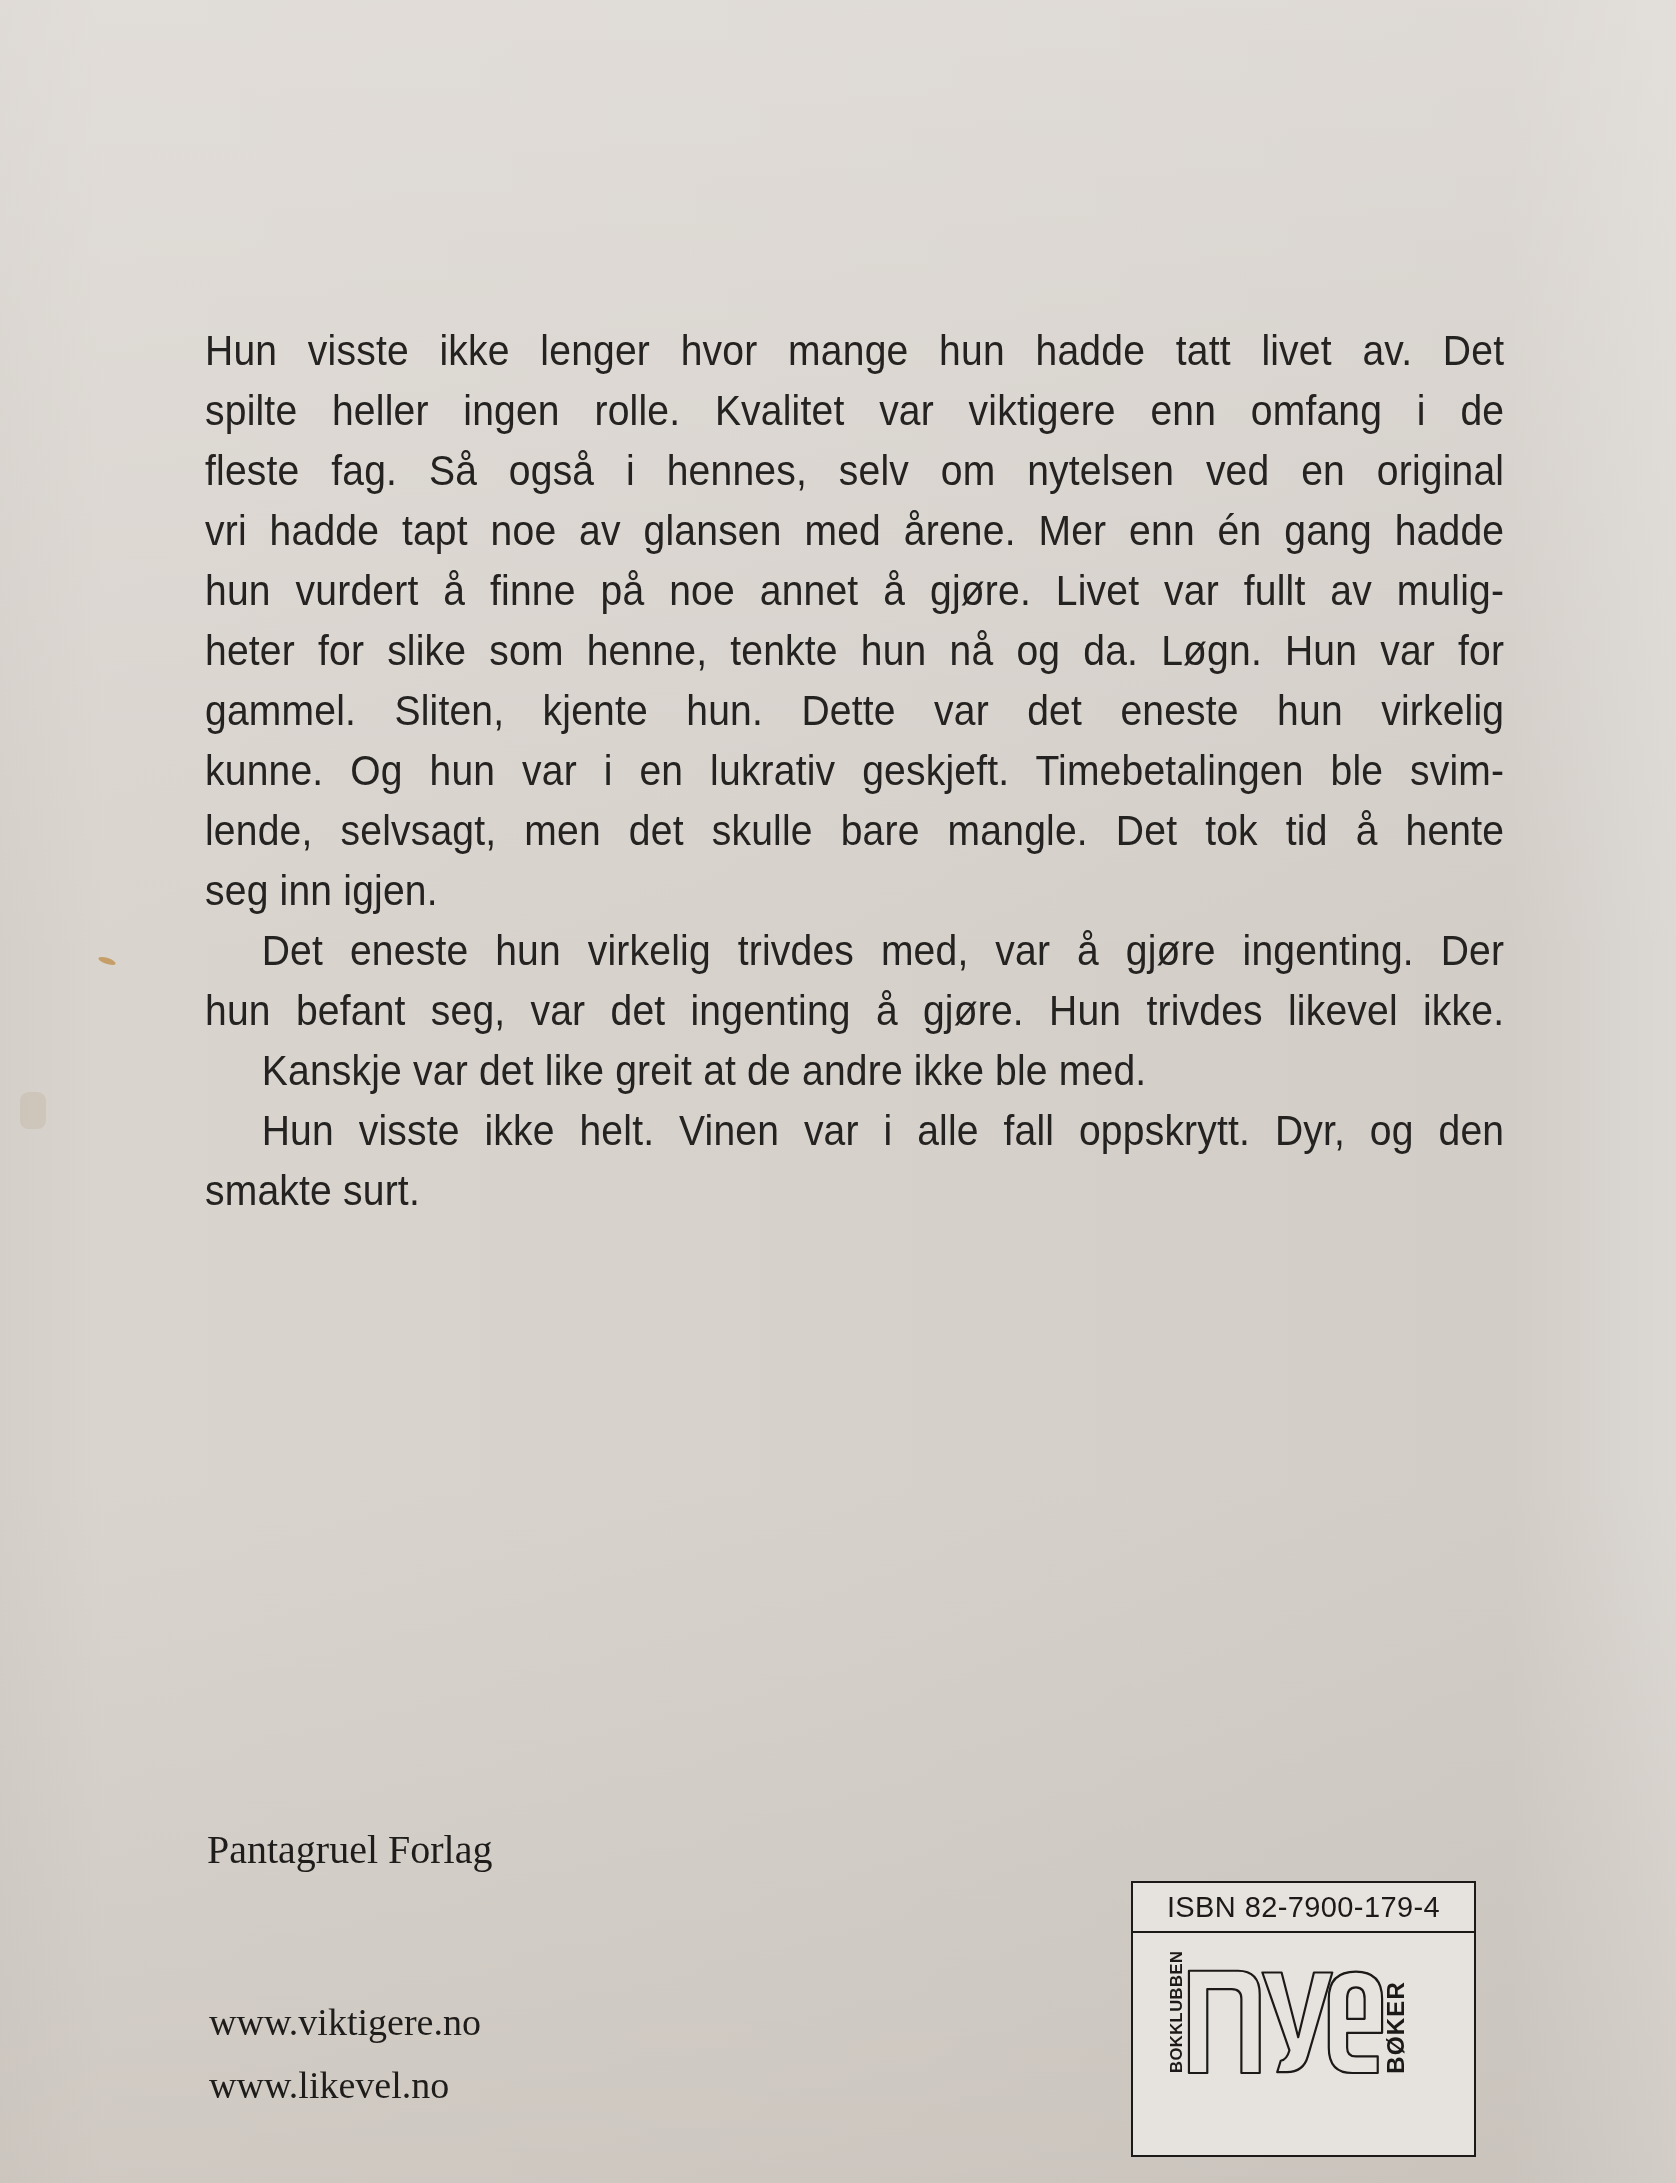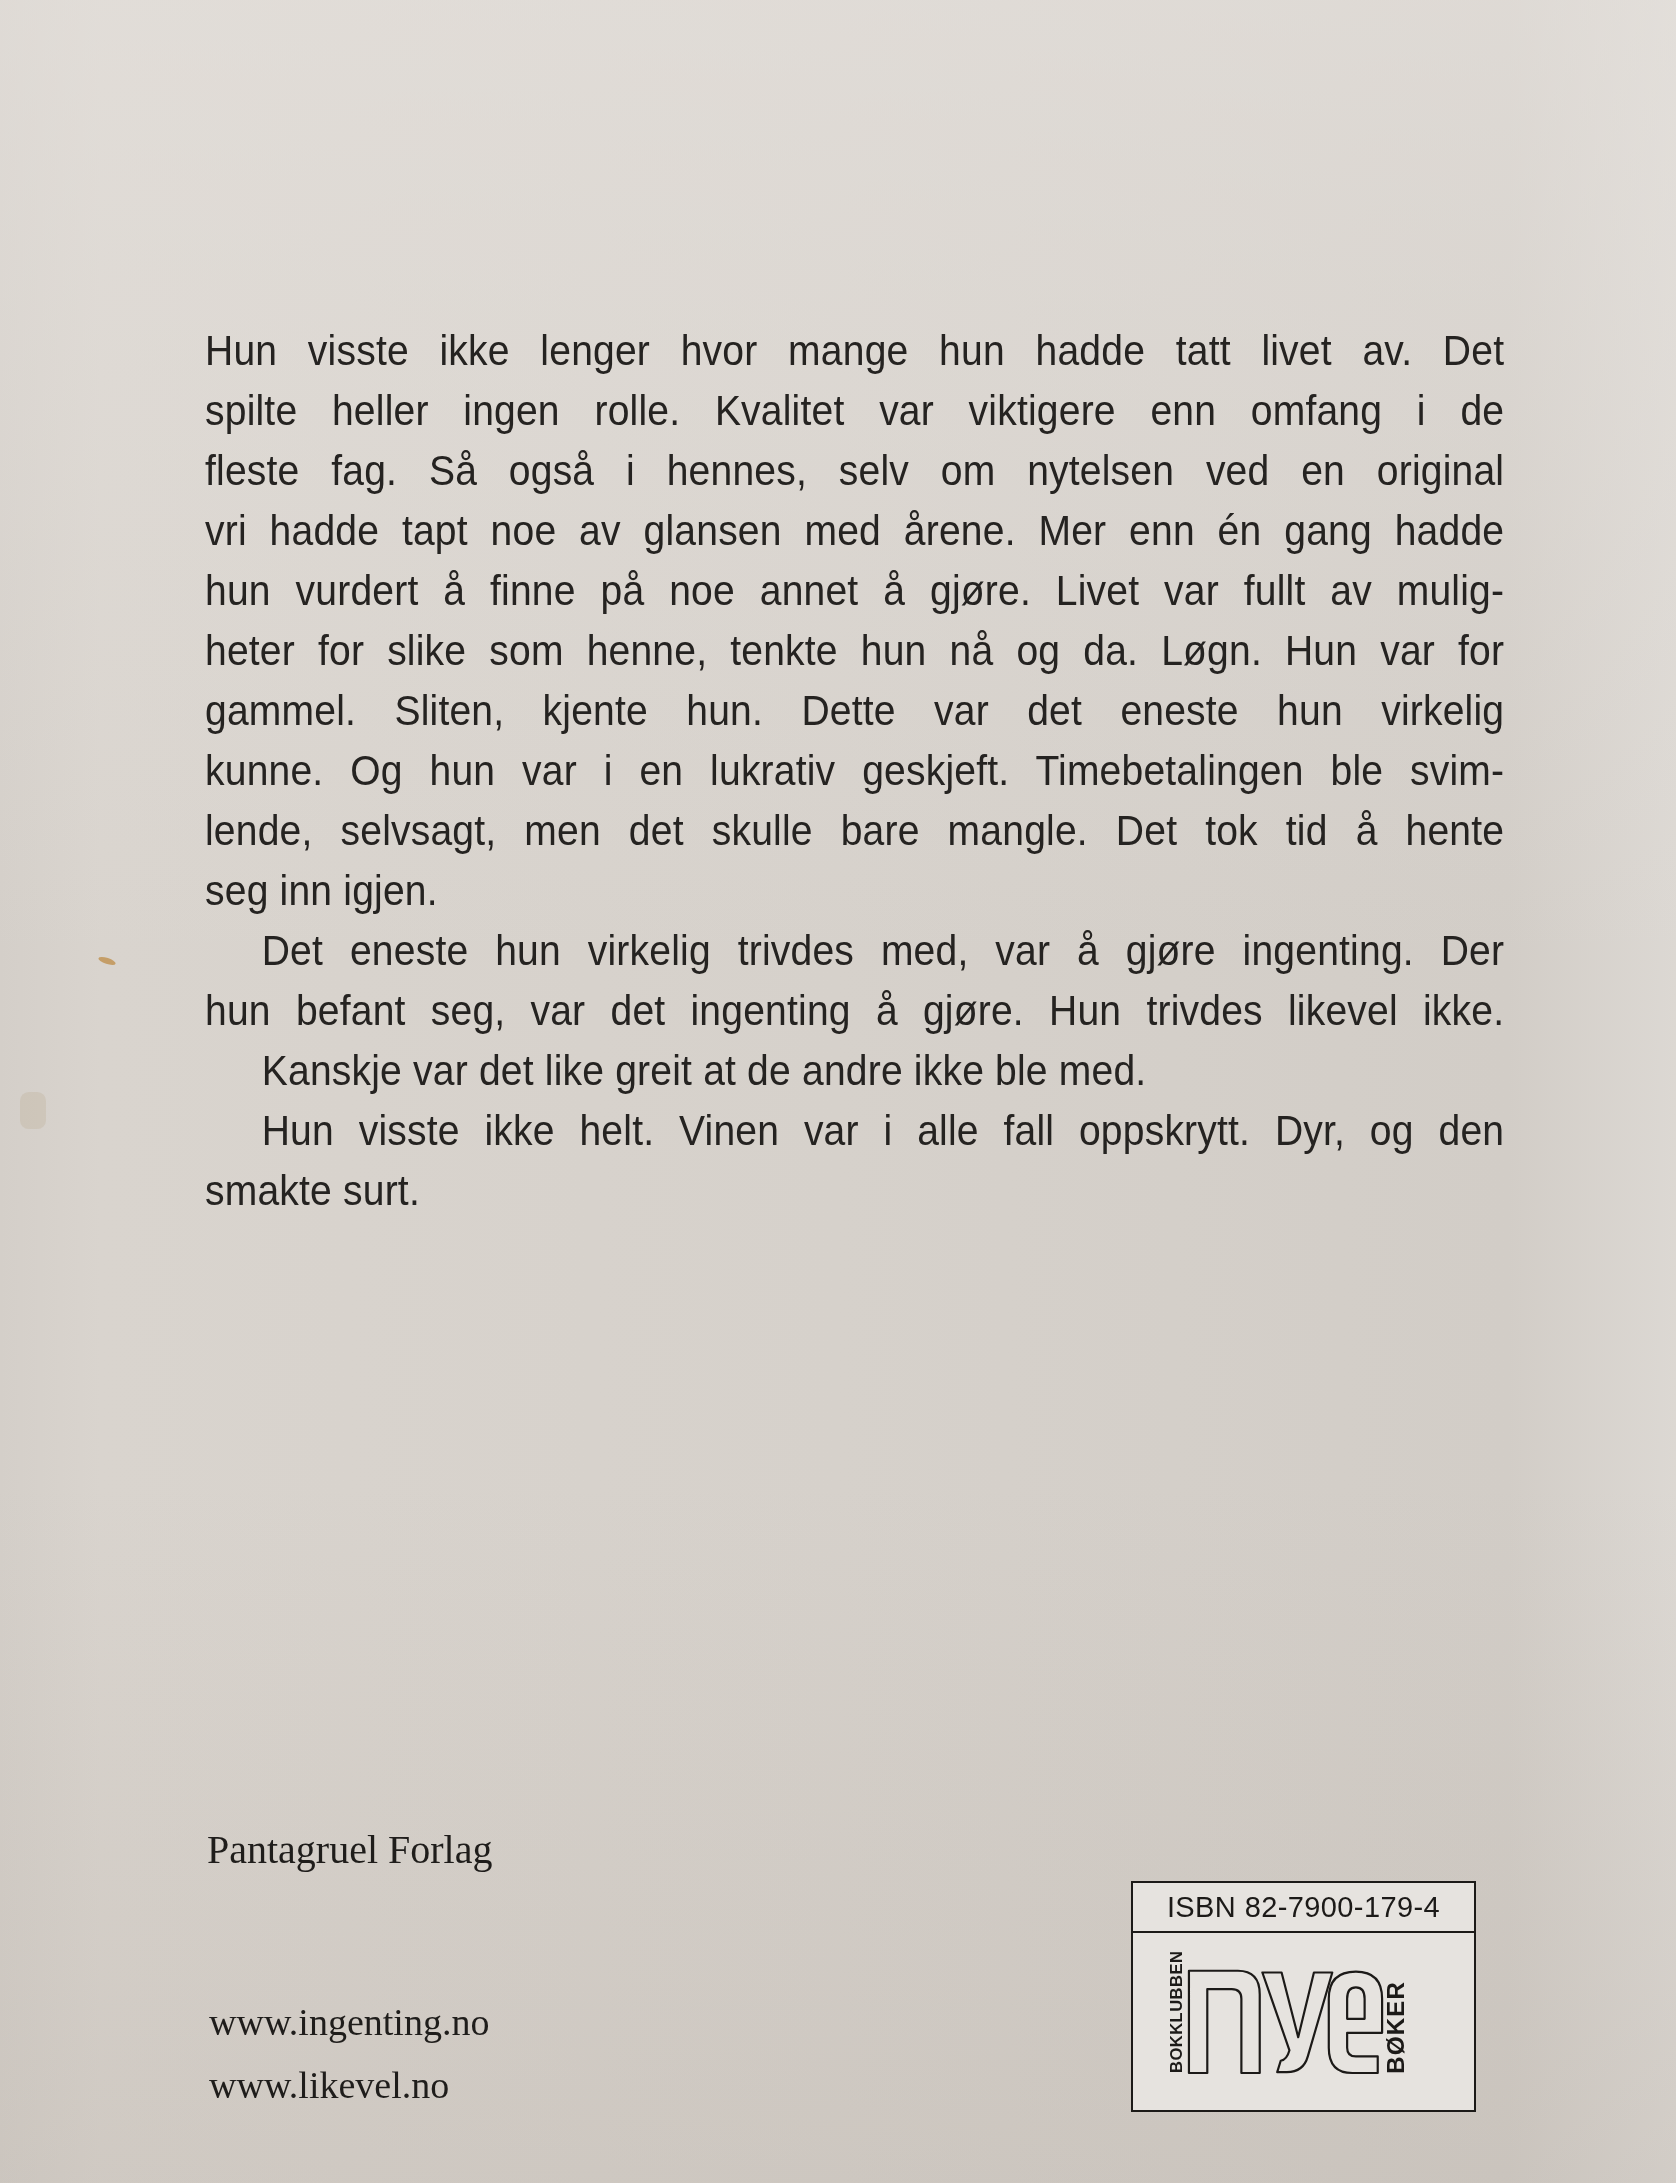--- a/index.html
+++ b/index.html
@@ -32,21 +32,21 @@
     position: absolute; left: 207px; top: 1826px;
     font-family: "Liberation Serif", serif; font-size: 40px; color: #1f1d1b;
   }
   .url {
     position: absolute; left: 209px;
     font-family: "Liberation Serif", serif; font-size: 38px; color: #1f1d1b;
   }
   .url1 { top: 2000px; }
   .url2 { top: 2063px; }
   .isbn-box {
-    position: absolute; left: 1131px; top: 1881px; width: 345px; height: 231px;
+    position: absolute; left: 1131px; top: 1881px; width: 345px; height: 276px;
     border: 2.6px solid #1c1a18; background: #e6e3df; box-sizing: border-box;
   }
   .isbn-row {
     height: 48px; border-bottom: 2.6px solid #1c1a18;
     display: flex; align-items: center; justify-content: center;
     font-family: "Liberation Sans", sans-serif; font-size: 29px; color: #1c1a18;
     letter-spacing: 0.4px;
   }
   .logo-area { position: relative; height: 176px; }
   .logo-svg { position: absolute; left: 0; top: 0; }
@@ -79,21 +79,21 @@
   <span class="line">lende, selvsagt, men det skulle bare mangle. Det tok tid å hente</span>
   <span class="line last">seg inn igjen.</span>
   <span class="line indent">Det eneste hun virkelig trivdes med, var å gjøre ingenting. Der</span>
   <span class="line">hun befant seg, var det ingenting å gjøre. Hun trivdes likevel ikke.</span>
   <span class="line indent last">Kanskje var det like greit at de andre ikke ble med.</span>
   <span class="line indent">Hun visste ikke helt. Vinen var i alle fall oppskrytt. Dyr, og den</span>
   <span class="line last">smakte surt.</span>
 </div>
 
 <div class="publisher">Pantagruel Forlag</div>
-<div class="url url1">www.ingenting.no</div>
+<div class="url url1">www.viktigere.no</div>
 <div class="url url2">www.likevel.no</div>
 
 <div class="isbn-box">
   <div class="isbn-row">ISBN 82-7900-179-4</div>
   <div class="logo-area">
     <svg class="logo-svg" width="340" height="176" viewBox="0 0 778 402">
       <text x="0" y="0" transform="translate(112,320) rotate(-90)" font-family="Liberation Sans, sans-serif" font-weight="bold" font-size="38" fill="#1c1a18" letter-spacing="1">BOKKLUBBEN</text>
 
       <g fill="none" stroke="#1c1a18" stroke-width="5" stroke-linejoin="round">
 

